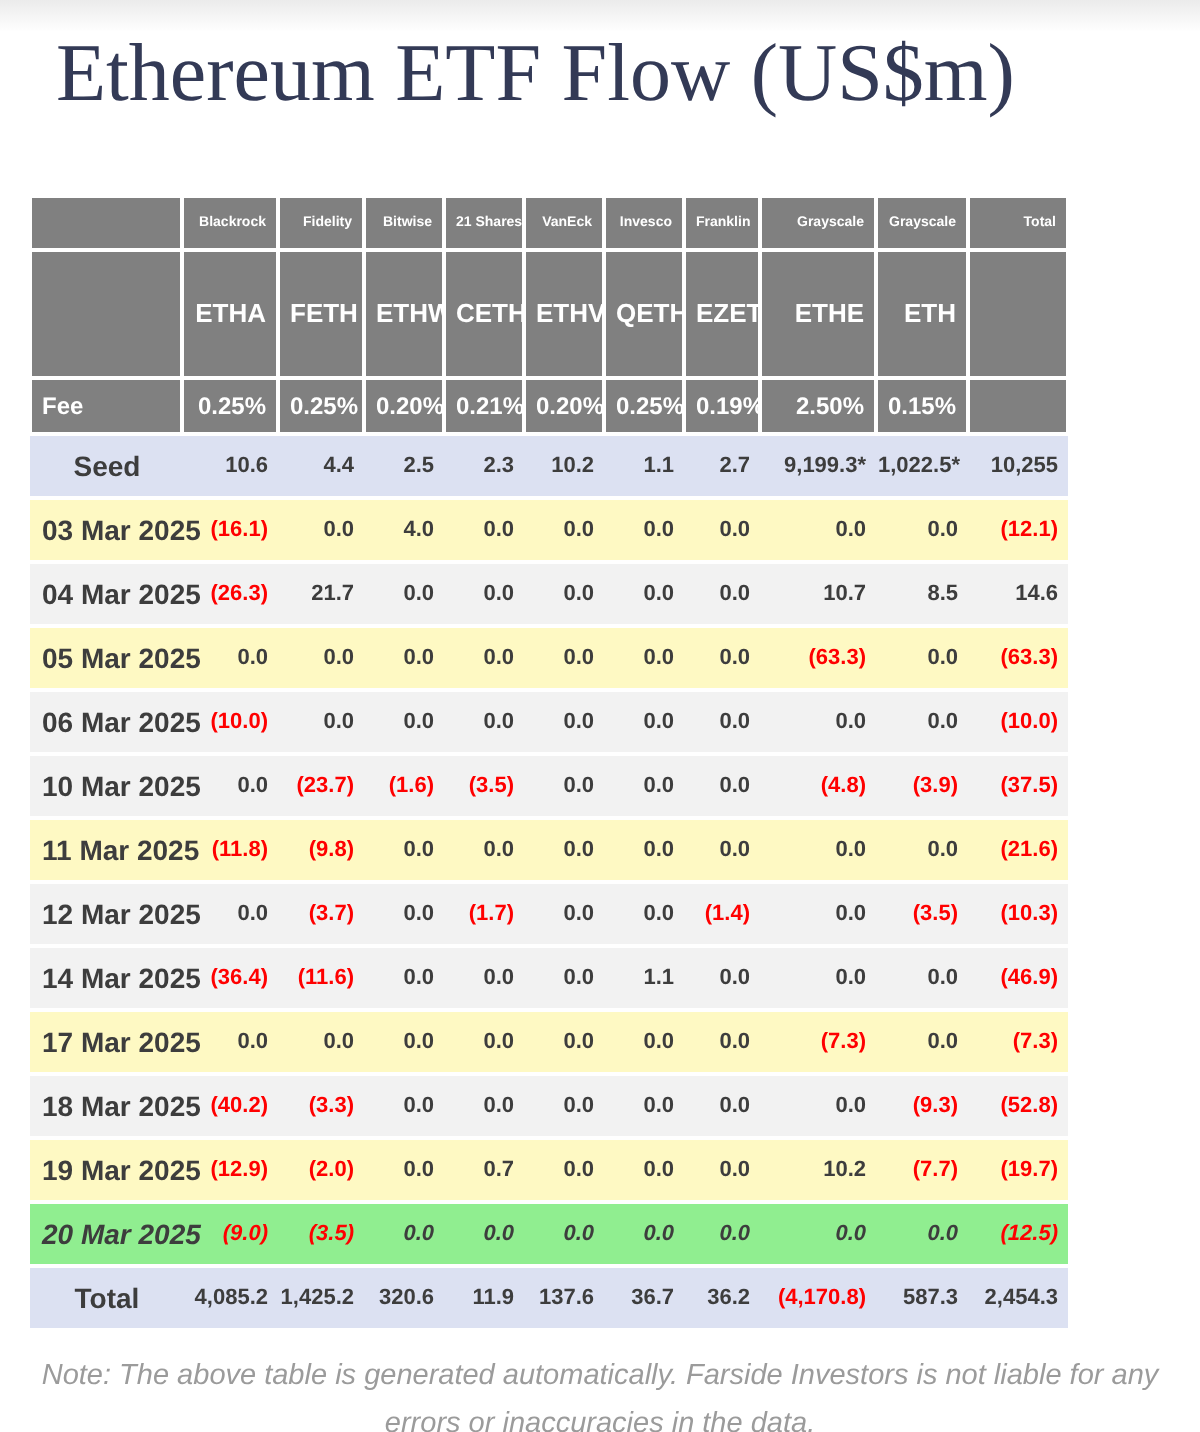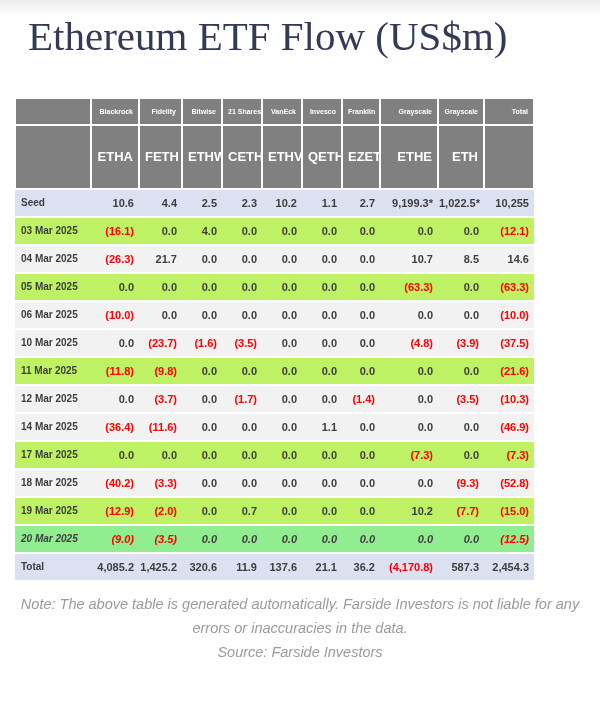--- a/index.html
+++ b/index.html
@@ -26,22 +26,22 @@
   .etf-table tr.issuer-row th{font-size:7px;height:21px;padding:2px 5px;}
   .etf-table tr.ticker-row th{font-size:13px;height:22px;padding:20px 5px;}
   .etf-table tr.fee-row th{font-size:12px;height:22px;padding:2px 5px;}
   .etf-table th.label-col{text-align:left;padding-left:6px;}
   .etf-table th.total-head{font-size:12px;vertical-align:middle;}
   .etf-table td{
     font-size:11px;font-weight:700;color:var(--body-text,#3d3d3d);
     text-align:right;padding:7px 5px 7px 1px;border-top:2px solid #ffffff;
     white-space:nowrap;
   }
-  .etf-table td.row-label{text-align:left;padding-left:6px;font-size:10px;}
-  .etf-table tr.bg-white{background:#bef264;}
+  .etf-table td.row-label{text-align:center;padding-left:6px;font-size:14px;}
+  .etf-table tr.bg-white{background:#fef9c3;}
   .etf-table tr.bg-alt{background:var(--alt-row,#f2f2f2);margin-top:35px;}
   .etf-table tr.bg-seed,.etf-table tr.bg-total{background:var(--blue-row,#dce1f2);}
   .etf-table tr.bg-latest{background:var(--green-row,#90ee90);font-style:italic;}
   .etf-table td.neg{color:var(--negative,#ff0000);}
   .footer{margin-top:13px;text-align:center;
     font-style:italic;color:var(--footer-text,#9b9b9b);font-size:14.5px;line-height:1.65;}
   .footer p{margin:0 18px;}
 </style>
 </head>
 <body style="--title-color: #333a56; --header-bg: #808080; --header-text: #ffffff; --body-text: #3d3d3d; --negative: #ff0000; --blue-row: #dce1f2; --alt-row: #f2f2f2; --green-row: #90ee90; --footer-text: #9b9b9b;">
@@ -84,20 +84,33 @@
         <th>FETH</th>
         <th>ETHW</th>
         <th>CETH</th>
         <th>ETHV</th>
         <th>QETH</th>
         <th>EZET</th>
         <th>ETHE</th>
         <th>ETH</th>
         <th></th>
       </tr>
+      <tr class="fee-row">
+        <th class="label-col">Fee</th>
+        <th>0.25%</th>
+        <th>0.25%</th>
+        <th>0.20%</th>
+        <th>0.21%</th>
+        <th>0.20%</th>
+        <th>0.25%</th>
+        <th>0.19%</th>
+        <th>2.50%</th>
+        <th>0.15%</th>
+        <th></th>
+      </tr>
     </thead>
   <tbody id="etf-tbody">
       <tr class="bg-seed">
         <td class="row-label">Seed</td>
         <td>10.6</td>
         <td>4.4</td>
         <td>2.5</td>
         <td>2.3</td>
         <td>10.2</td>
         <td>1.1</td>
@@ -240,21 +253,21 @@
         <td class="row-label">19 Mar 2025</td>
         <td class="neg">(12.9)</td>
         <td class="neg">(2.0)</td>
         <td>0.0</td>
         <td>0.7</td>
         <td>0.0</td>
         <td>0.0</td>
         <td>0.0</td>
         <td>10.2</td>
         <td class="neg">(7.7)</td>
-        <td class="neg">(15.0)</td>
+        <td class="neg">(19.7)</td>
       </tr>
       <tr class="bg-latest">
         <td class="row-label">20 Mar 2025</td>
         <td class="neg">(9.0)</td>
         <td class="neg">(3.5)</td>
         <td>0.0</td>
         <td>0.0</td>
         <td>0.0</td>
         <td>0.0</td>
         <td>0.0</td>
@@ -262,21 +275,21 @@
         <td>0.0</td>
         <td class="neg">(12.5)</td>
       </tr>
       <tr class="bg-total">
         <td class="row-label">Total</td>
         <td>4,085.2</td>
         <td>1,425.2</td>
         <td>320.6</td>
         <td>11.9</td>
         <td>137.6</td>
-        <td>21.1</td>
+        <td>36.7</td>
         <td>36.2</td>
         <td class="neg">(4,170.8)</td>
         <td>587.3</td>
         <td>2,454.3</td>
       </tr>
     </tbody>
 </table>
 
 <div class="footer">
   <p>Note: The above table is generated automatically. Farside Investors is not liable for any errors or inaccuracies in the data.</p>

